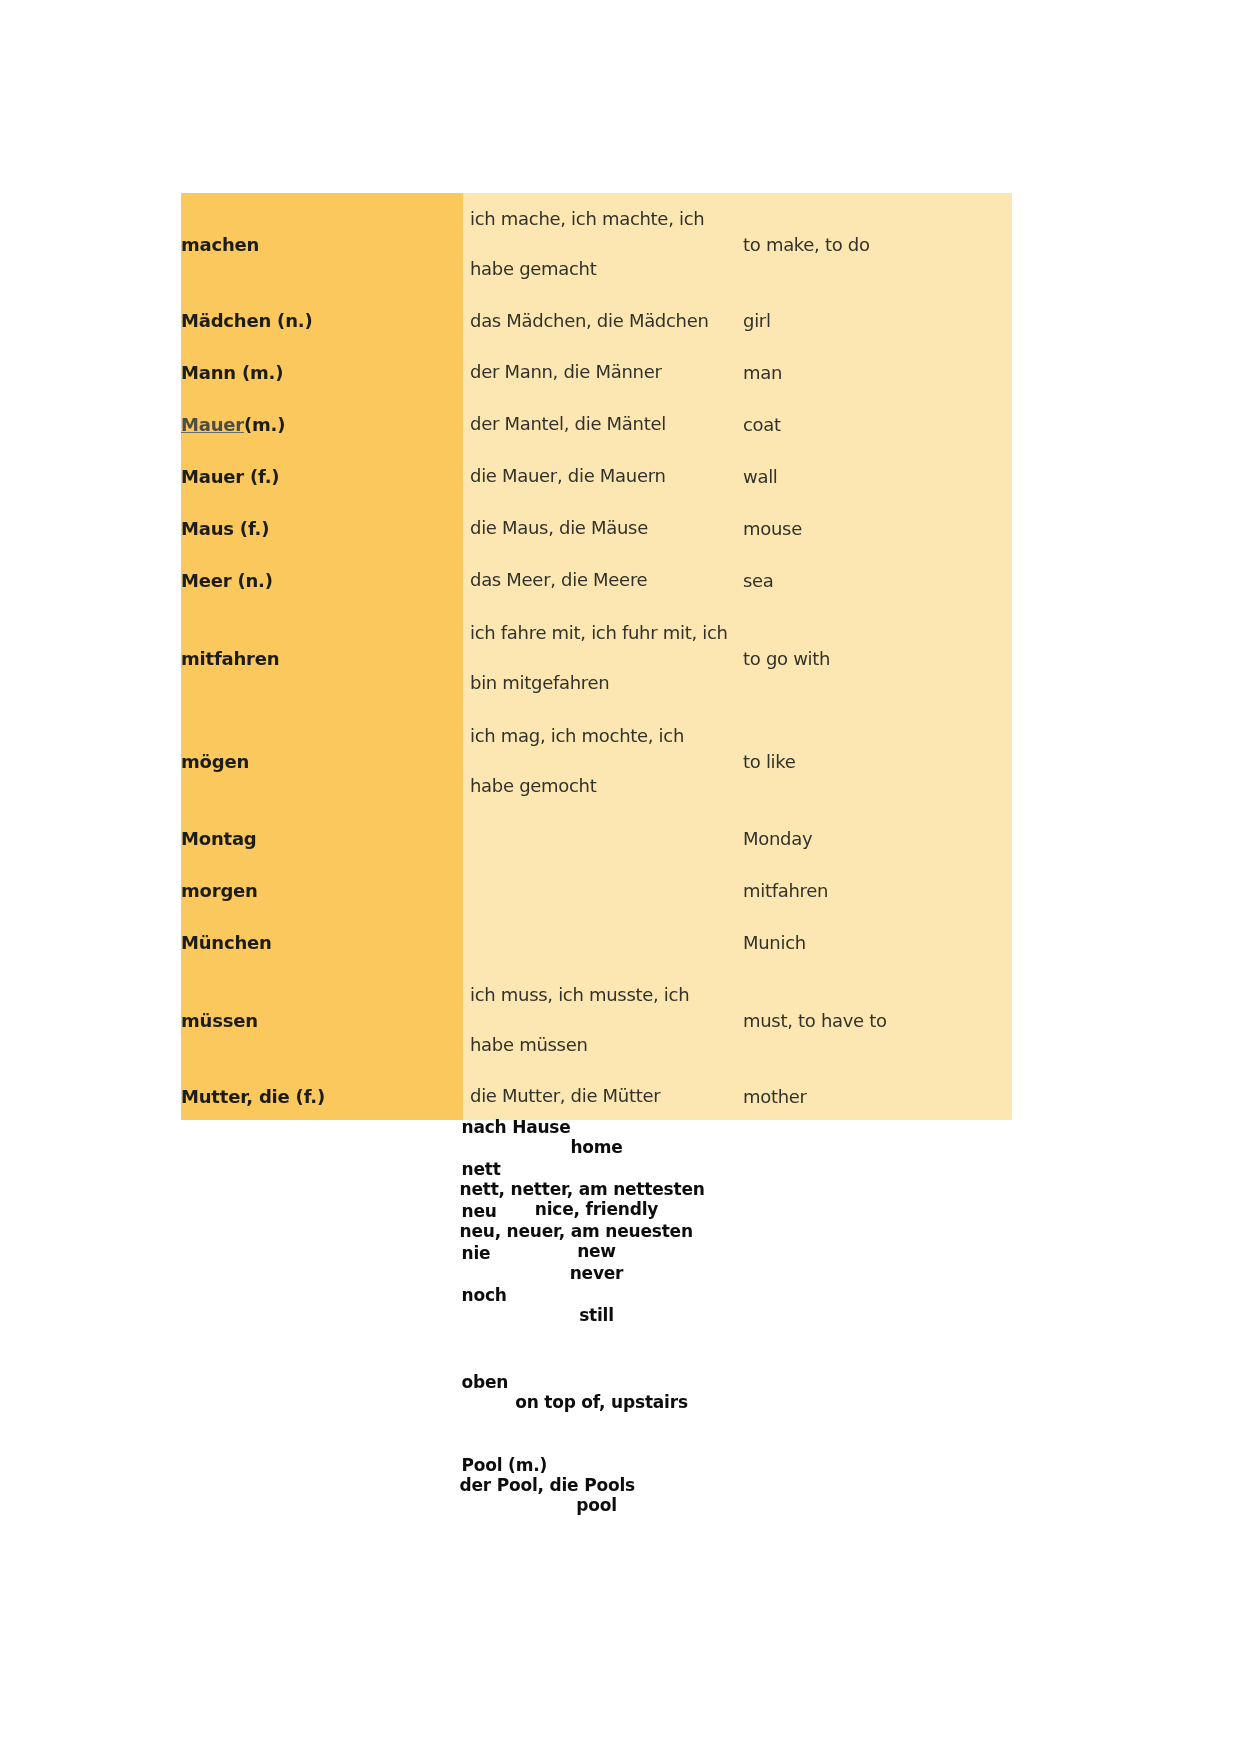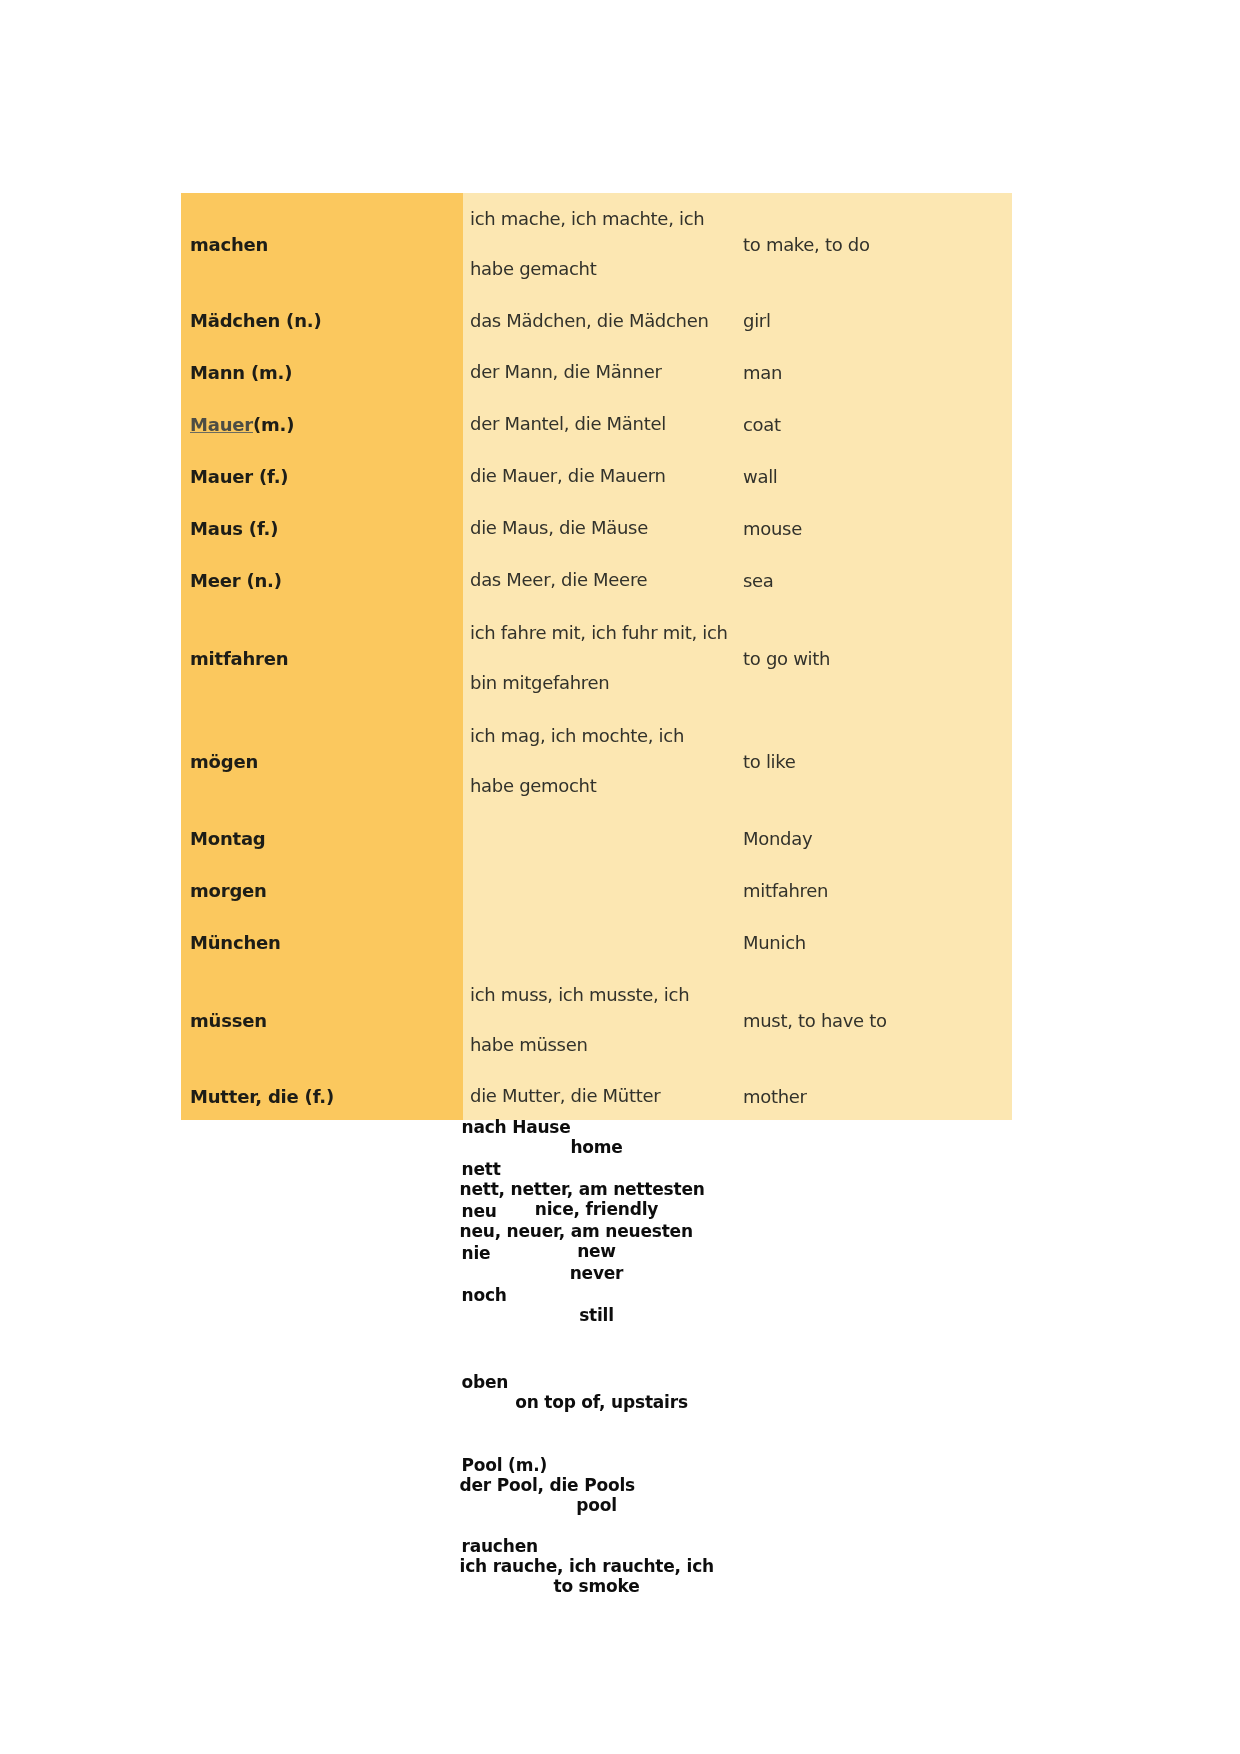--- a/index.html
+++ b/index.html
@@ -6,21 +6,21 @@
   body{
     width:1240px;height:1754px;background:#ffffff;position:relative;
     font-family:"DejaVu Sans","Liberation Sans",sans-serif;
     -webkit-font-smoothing:antialiased;
   }
   
   .vtable{position:absolute;left:181px;top:193px;width:831px;}
   .vrow{display:flex;}
   .h102{height:102px}.h104{height:104px}.h51{height:51px}.h52{height:52px}.h48{height:48px}
   .c1{
-    width:282px;background:#FBC85E;box-sizing:border-box;padding-left:9px;
+    width:282px;background:#FBC85E;box-sizing:border-box;padding-left:0;
     display:flex;align-items:center;
     font-size:18px;font-weight:bold;color:#1d1d17;letter-spacing:-0.2px;
   }
   .c2{
     width:280px;background:#FCE7B2;box-sizing:border-box;padding-left:7px;
     display:flex;align-items:center;
     font-size:18px;color:#32322b;letter-spacing:-0.3px;
   }
   .c3{
     flex:1;background:#FCE7B2;box-sizing:border-box;
@@ -207,19 +207,14 @@
     <div class="p2"></div>
     <div class="p3 indent">on top of, upstairs</div>
   </div>
 
   <div class="prow gap-b">
     <div class="p1">Pool (m.)</div>
     <div class="p2">der Pool, die Pools</div>
     <div class="p3">pool</div>
   </div>
 
-  <div class="prow gap-c">
-    <div class="p1">rauchen</div>
-    <div class="p2">ich rauche, ich rauchte, ich</div>
-    <div class="p3">to smoke</div>
-  </div>
 
 </div>
 
 </body></html>

